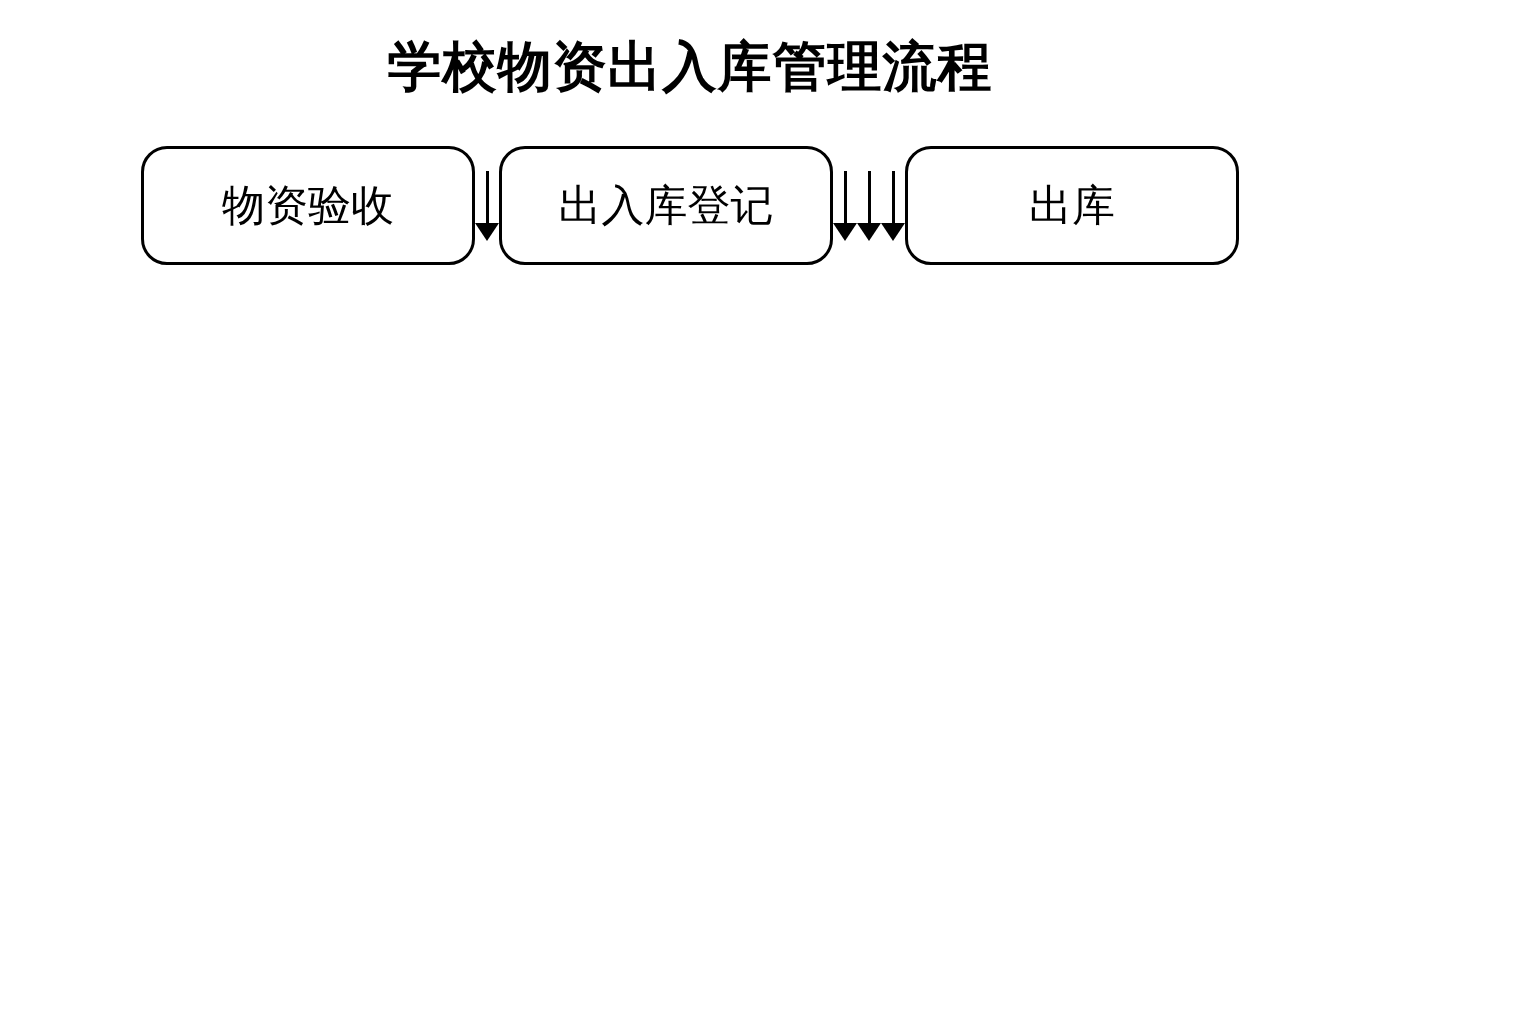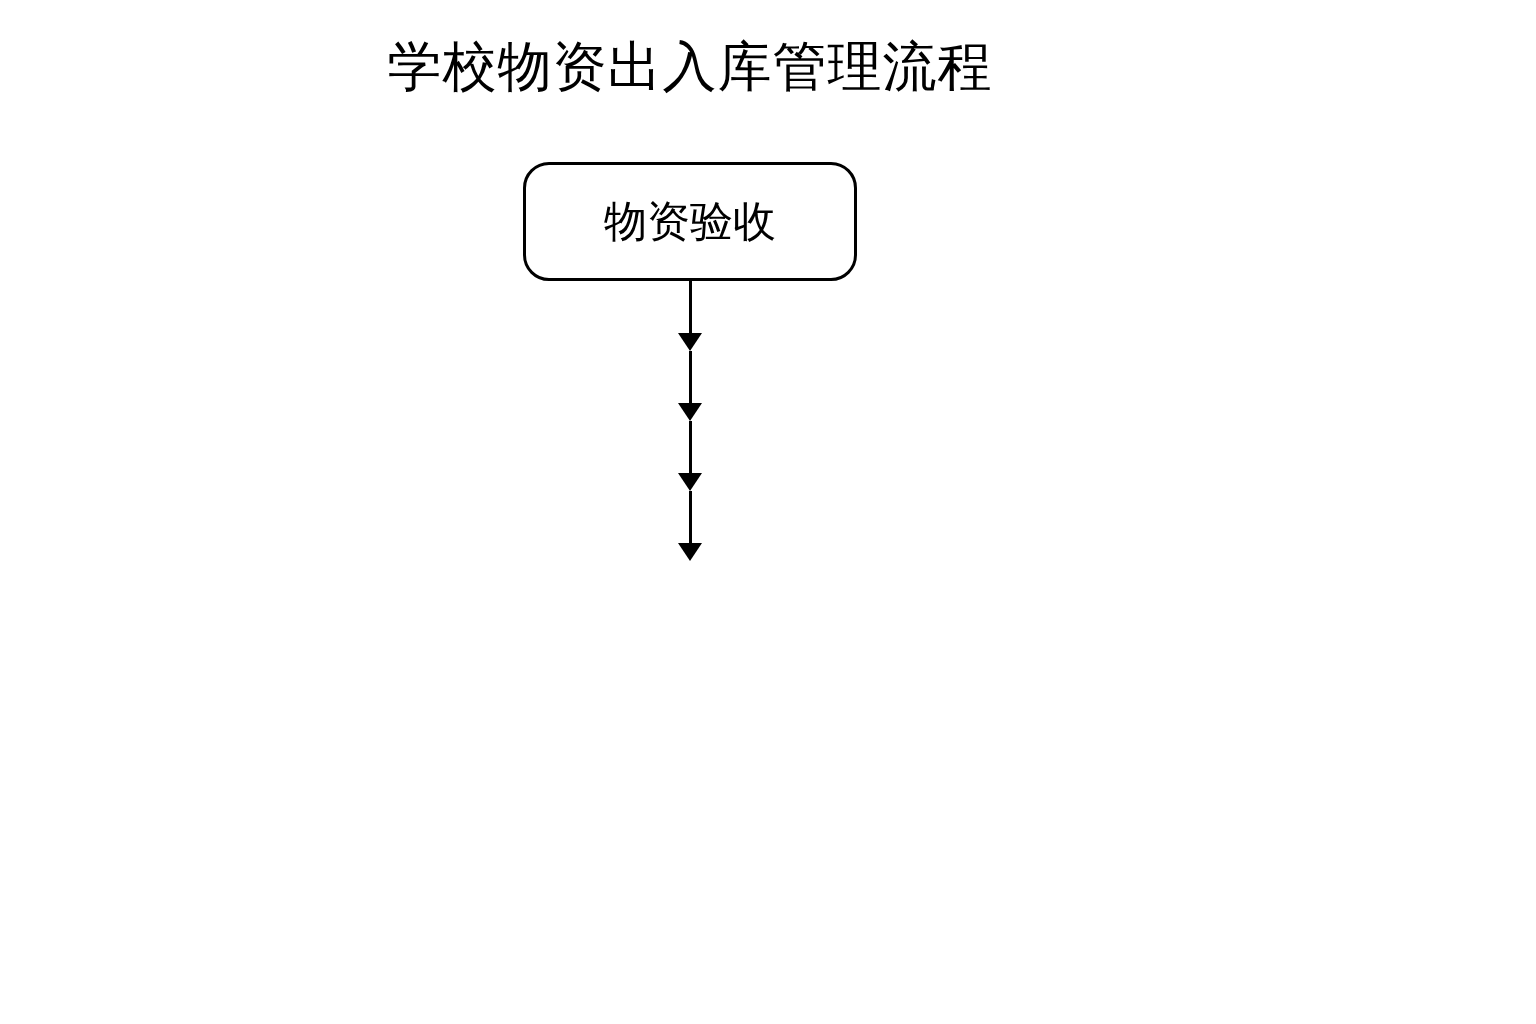--- a/index.html
+++ b/index.html
@@ -16,34 +16,33 @@
     left: 0;
     top: 0;
     width: 1380px;   
     height: 1024px;
     display: flex;
     flex-direction: column;
     align-items: center;
   }
   .diagram-title {
     margin-top: 34px;
-    margin-bottom: 16px;
+    margin-bottom: 0;
     height: 64px;
     line-height: 64px;
     font-size: 54px;
-    font-weight: 400;
+    font-weight: 700;
     color: #000000;
     text-align: left;
     letter-spacing: 1px;
     white-space: nowrap;
   }
   .flow {
     margin-top: 48px;
     display: flex;
-    flex-direction: column;
     align-items: center;
   }
   .node {
     box-sizing: border-box;
     width: 334px;
     height: 119px;
     border: 3px solid #000000;
     border-radius: 26px;
     background: #ffffff;
     display: flex;
@@ -81,33 +80,35 @@
 
   <div class="flow">
 
     <div class="node">物资验收</div>
 
     <div class="arrow">
       <div class="shaft"></div>
       <div class="head"></div>
     </div>
 
+    <div class="node">出入库登记</div>
 
     <div class="arrow">
       <div class="shaft"></div>
       <div class="head"></div>
     </div>
 
 
     <div class="arrow">
       <div class="shaft"></div>
       <div class="head"></div>
     </div>
 
 
     <div class="arrow">
       <div class="shaft"></div>
       <div class="head"></div>
     </div>
 
+    <div class="node">出库</div>
 
   </div>
 </div>
 
 </body></html>

